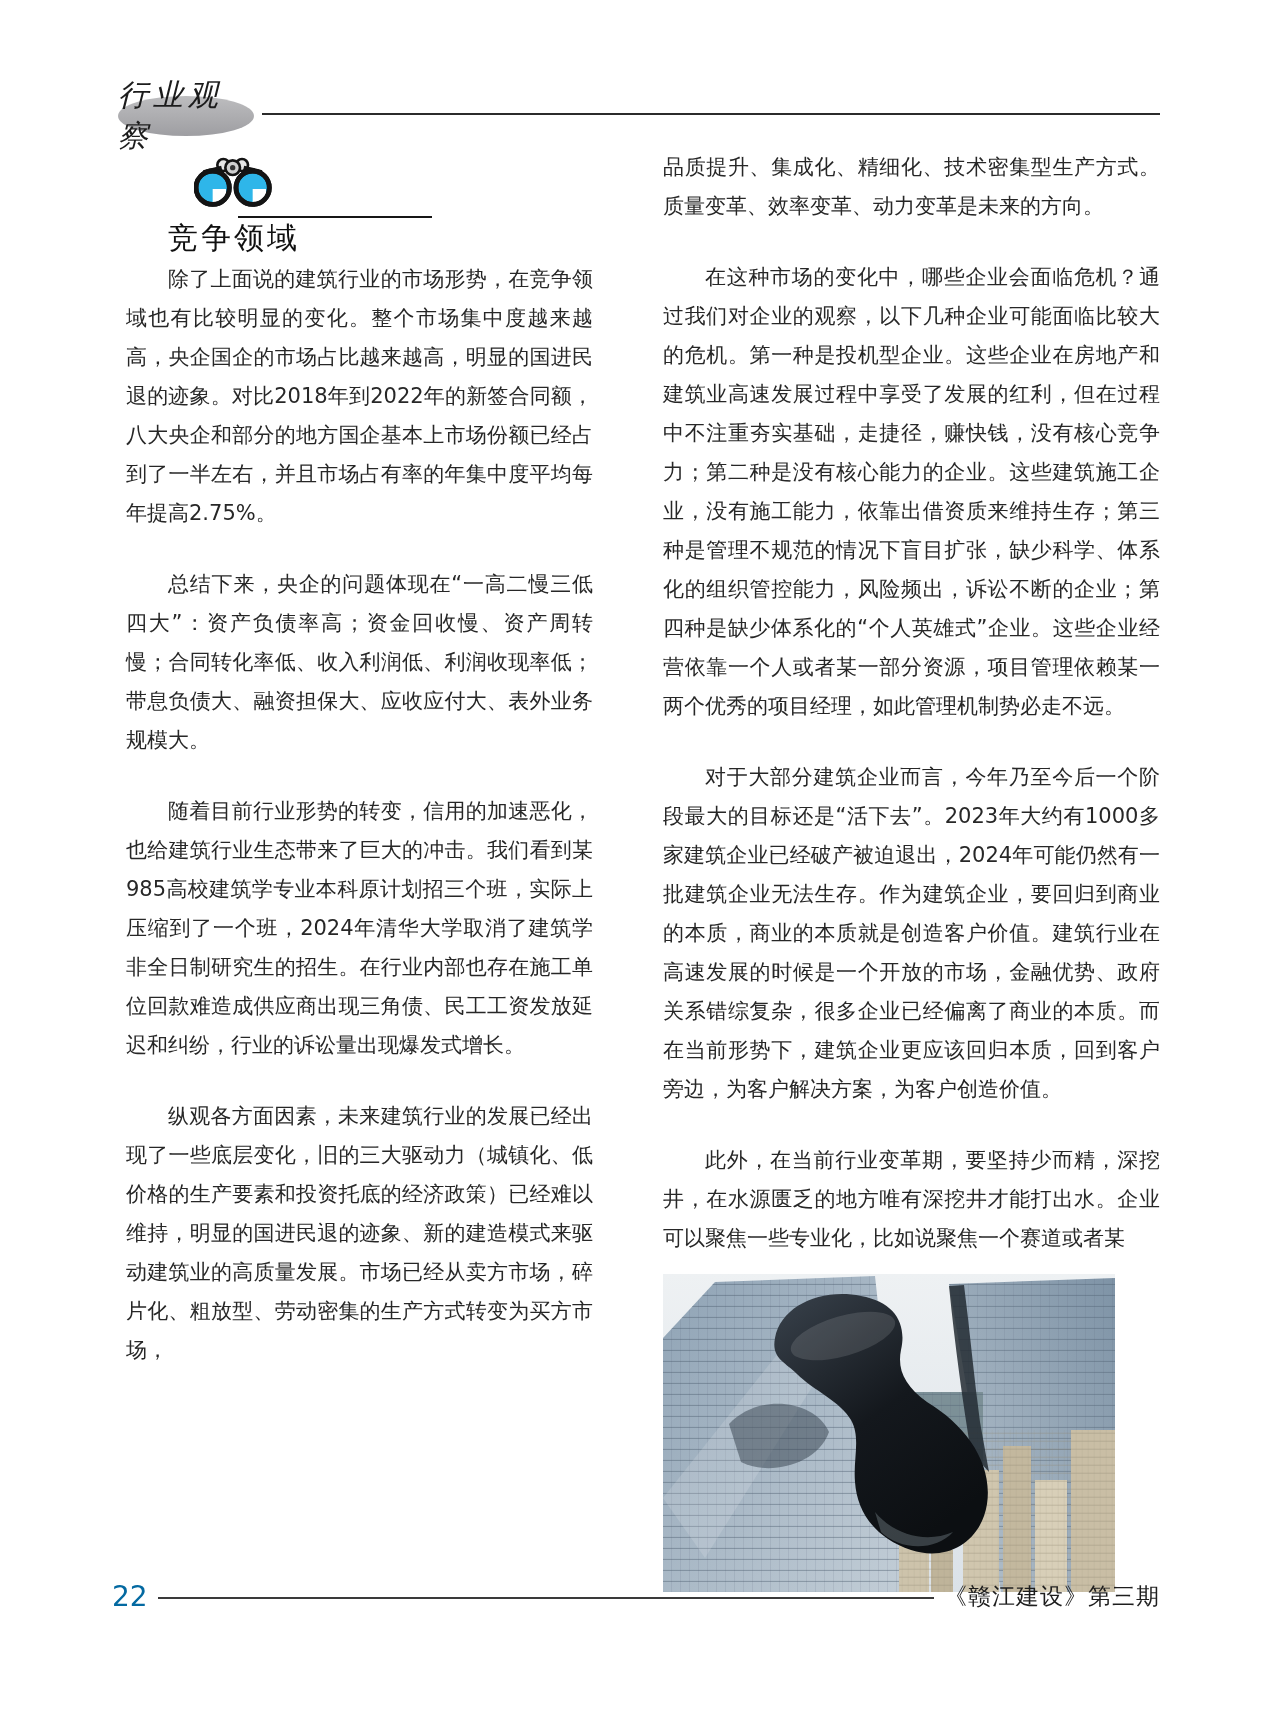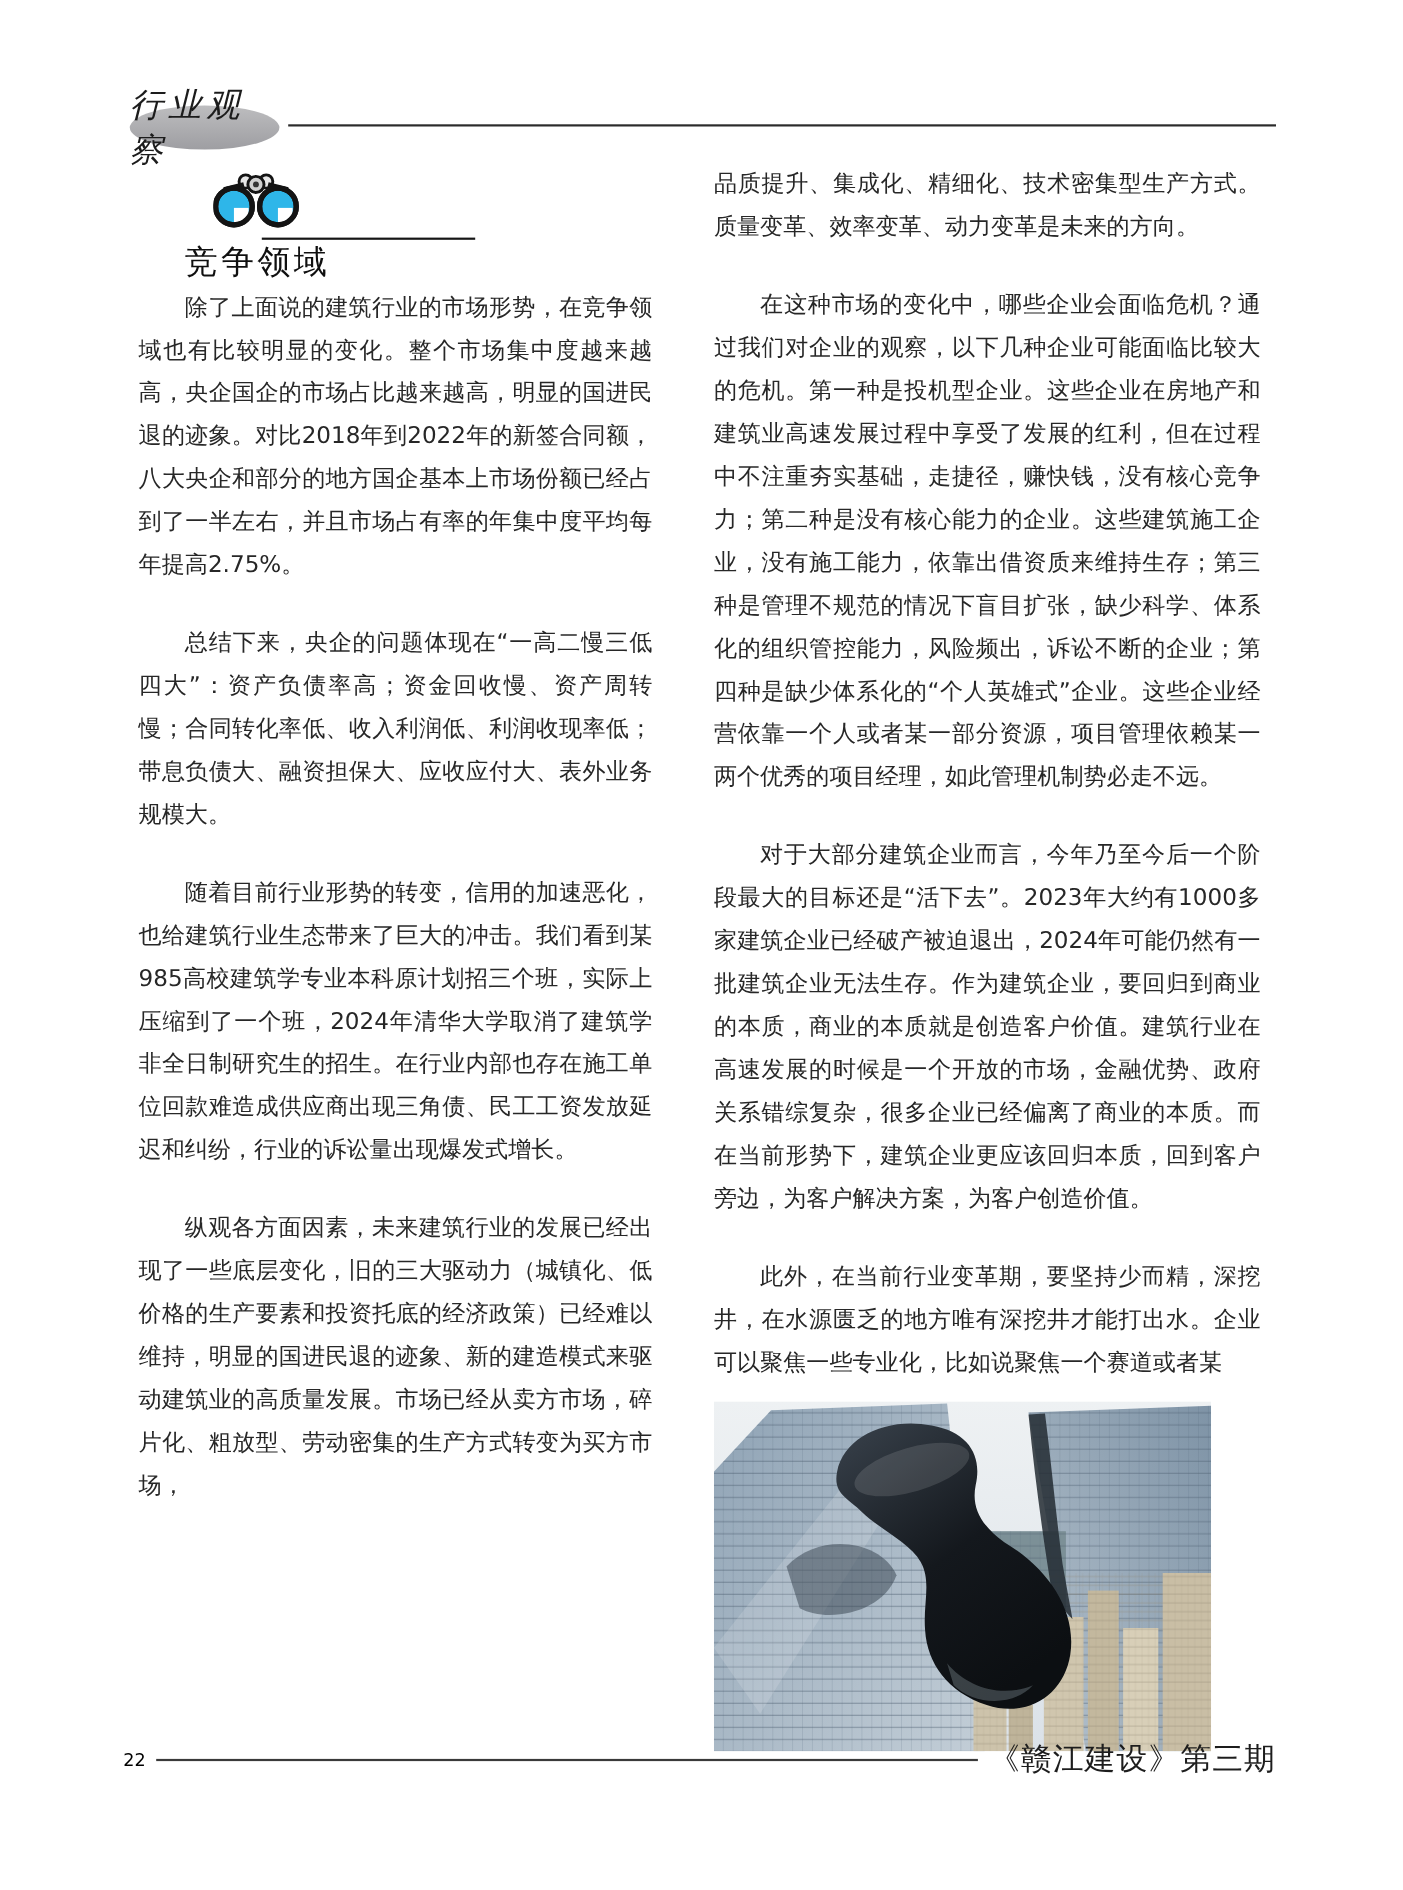--- a/index.html
+++ b/index.html
@@ -28,31 +28,31 @@
     font-size:30px;color:#101010;letter-spacing:3px;white-space:nowrap;
   }
   .section-underline{
     position:absolute;left:238px;top:216px;width:194px;height:0;
     border-top:2px solid #161616;
   }
   
   .column p{margin:0;font-size:21px;line-height:39px;text-align:justify;color:#272727;}
   .column p.ind{text-indent:2em;margin-top:32px;}
   .col-left{position:absolute;left:126px;top:228px;width:467px;}
-  .col-right{position:absolute;left:649px;top:148px;width:497px;}
+  .col-right{position:absolute;left:663px;top:148px;width:497px;}
   figure.photo{margin:16px 0 0 0;width:452px;height:318px;}
   figure.photo svg{display:block;width:452px;height:318px;}
   
   .footer{
     position:absolute;left:112px;top:1580px;width:1048px;
     display:flex;align-items:center;
   }
-  .page-num{font-size:16px;color:#000000;}
+  .page-num{font-size:28px;color:#0369a1;}
   .footer-rule{flex:1;border-top:2px solid #3a3a3a;margin:2px 10px 0 10px;}
-  .journal{font-size:28px;color:#1d1d1d;letter-spacing:1px;}
+  .journal{font-size:23px;color:#1d1d1d;letter-spacing:1px;}
 </style>
 </head>
 <body>
 
 <div>
 
   <div class="col-badge">
     <span>行业观察</span>
   </div>
   <div class="header-rule"></div>

